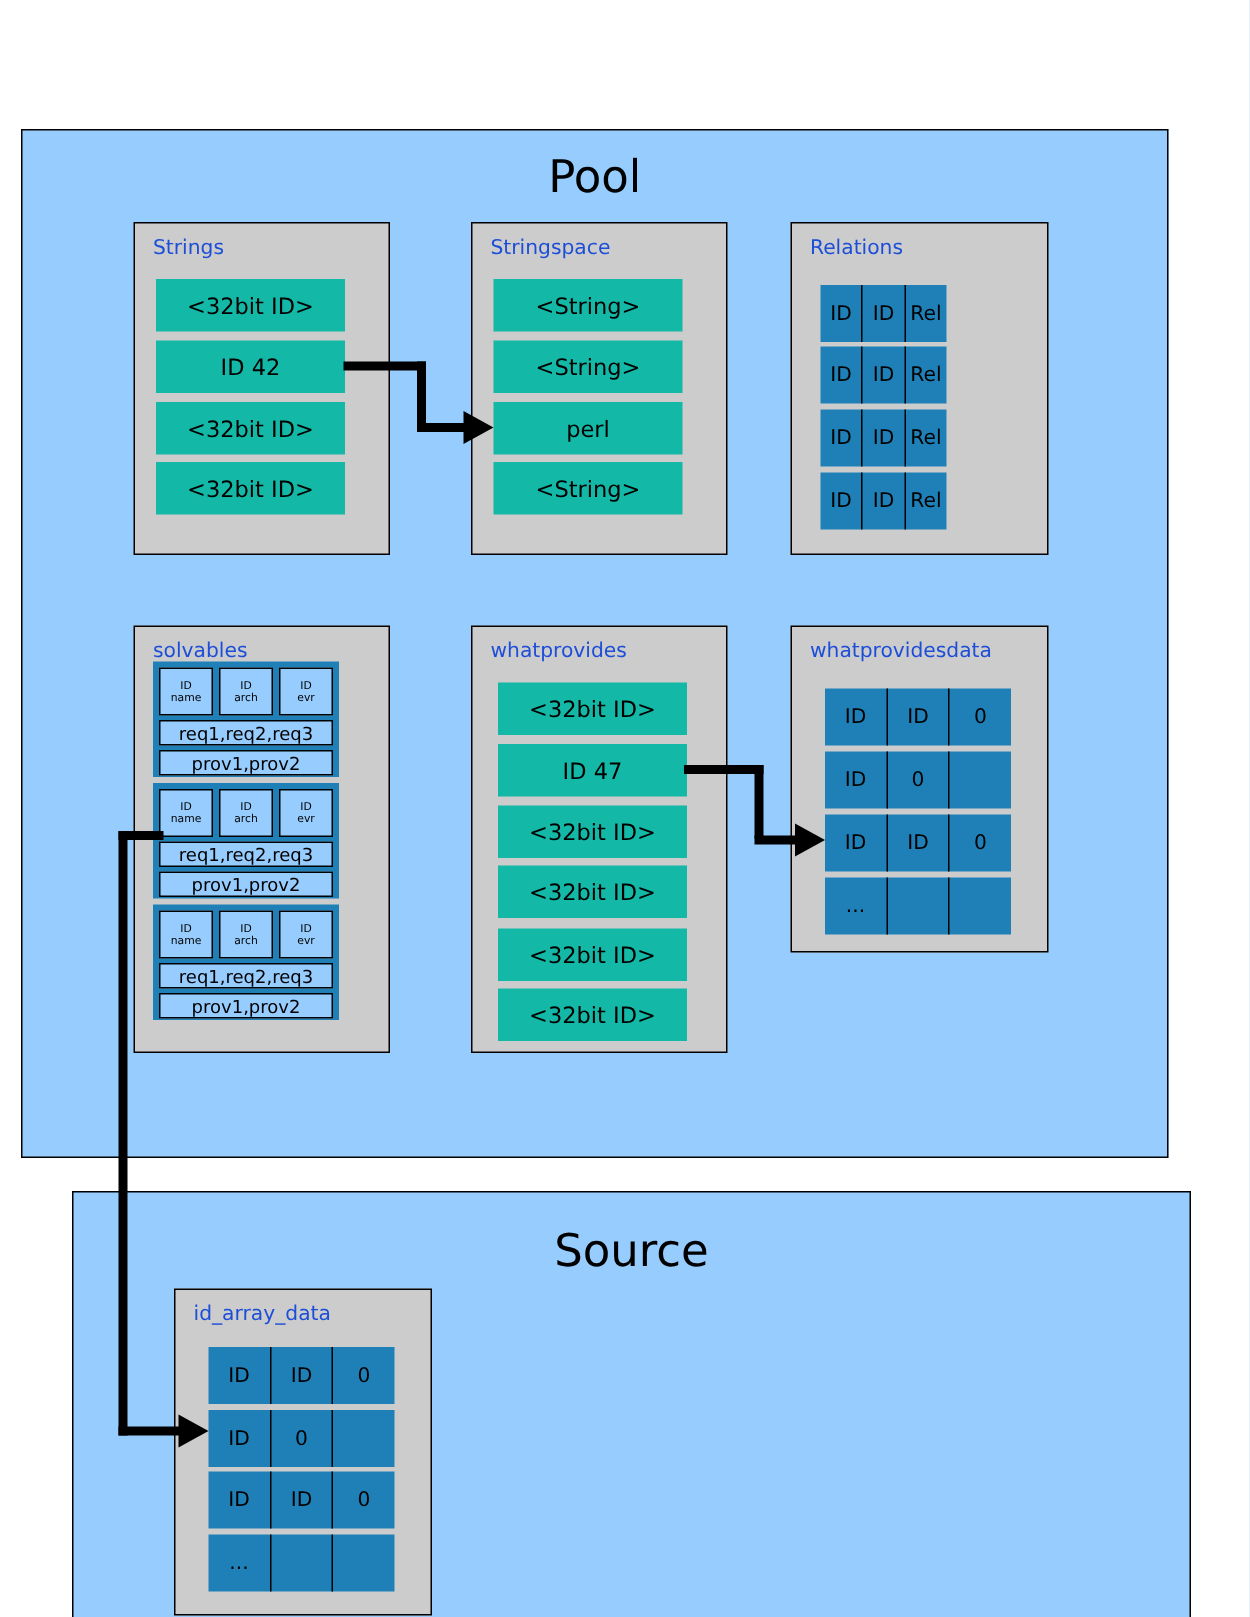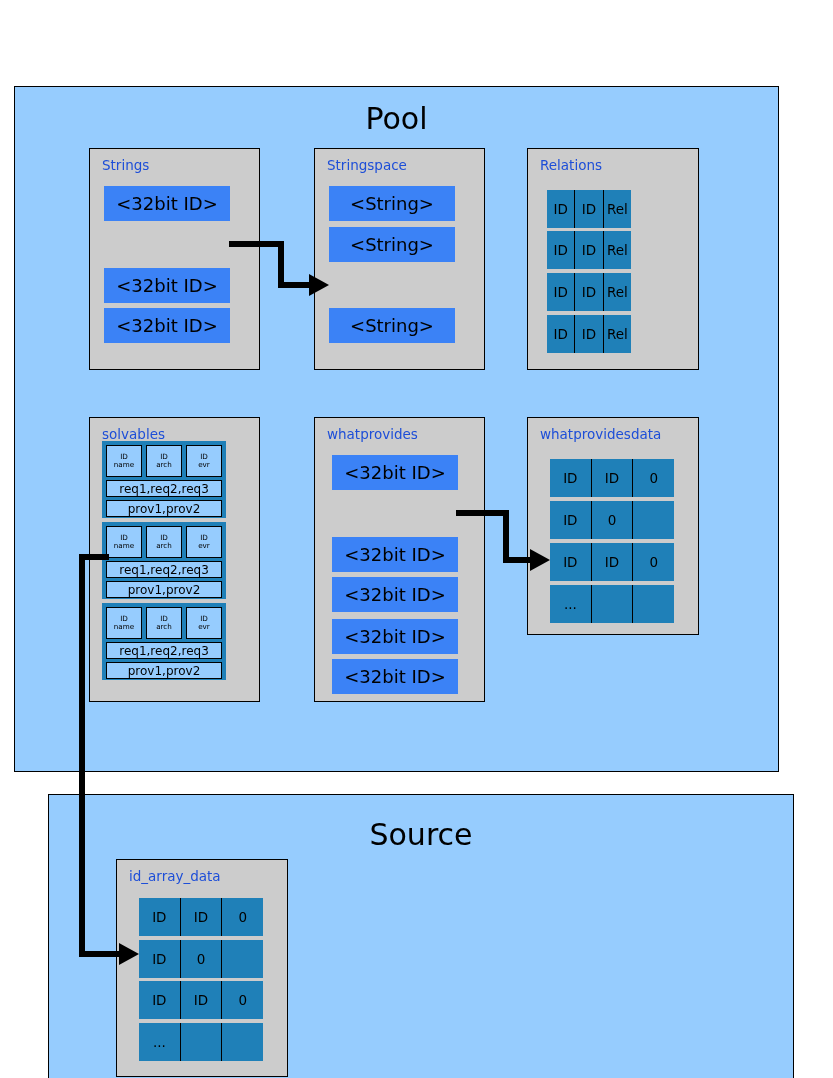--- a/index.html
+++ b/index.html
@@ -37,24 +37,24 @@
     position:absolute;
     left:12px;top:8px;
     font-size:13.5px;
     color:#1d4ed8;
     white-space:nowrap;
   }
 
   
   .bcell{
     position:absolute;
-    background:#3b82f6;
+    background:#14b8a6;
     box-sizing:border-box;
     display:flex;align-items:center;justify-content:center;
-    font-size:18px;color:#000;
+    font-size:15px;color:#000;
     white-space:nowrap;
   }
 
   
   .srow{
     position:absolute;
     background:#1f80b8;
     box-sizing:border-box;
     display:flex;
   }
@@ -116,28 +116,30 @@
 <div class="stage">
 
   <div class="panel" style="left:14px;top:42px;width:765px;height:686px;">
     <div class="panel-title" style="top:14px;">Pool</div>
   </div>
 
   <div class="gbox" style="left:89px;top:104px;width:171px;height:222px;">
     <div class="gbox-title">Strings</div>
   </div>
   <div class="bcell" style="left:104px;top:142px;width:126px;height:35px;">&lt;32bit ID&gt;</div>
+  <div class="bcell" style="left:104px;top:183px;width:126px;height:35px;">ID 42</div>
   <div class="bcell" style="left:104px;top:224px;width:126px;height:35px;">&lt;32bit ID&gt;</div>
   <div class="bcell" style="left:104px;top:264px;width:126px;height:35px;">&lt;32bit ID&gt;</div>
 
   <div class="gbox" style="left:314px;top:104px;width:171px;height:222px;">
     <div class="gbox-title">Stringspace</div>
   </div>
   <div class="bcell" style="left:329px;top:142px;width:126px;height:35px;">&lt;String&gt;</div>
   <div class="bcell" style="left:329px;top:183px;width:126px;height:35px;">&lt;String&gt;</div>
+  <div class="bcell" style="left:329px;top:224px;width:126px;height:35px;">perl</div>
   <div class="bcell" style="left:329px;top:264px;width:126px;height:35px;">&lt;String&gt;</div>
 
   <div class="gbox" style="left:527px;top:104px;width:172px;height:222px;">
     <div class="gbox-title">Relations</div>
   </div>
   <div class="srow" style="left:547px;top:146px;width:84px;height:38px;">
     <div class="sc">ID</div>
     <div class="sc">ID</div>
     <div class="sc">Rel</div>
   </div>
@@ -215,20 +217,21 @@
       </div>
     </div>
     <div class="sv-wide">req1,req2,req3</div>
     <div class="sv-wide">prov1,prov2</div>
   </div>
 
   <div class="gbox" style="left:314px;top:373px;width:171px;height:285px;">
     <div class="gbox-title">whatprovides</div>
   </div>
   <div class="bcell" style="left:332px;top:411px;width:126px;height:35px;">&lt;32bit ID&gt;</div>
+  <div class="bcell" style="left:332px;top:452px;width:126px;height:35px;">ID 47</div>
   <div class="bcell" style="left:332px;top:493px;width:126px;height:35px;">&lt;32bit ID&gt;</div>
   <div class="bcell" style="left:332px;top:533px;width:126px;height:35px;">&lt;32bit ID&gt;</div>
   <div class="bcell" style="left:332px;top:575px;width:126px;height:35px;">&lt;32bit ID&gt;</div>
   <div class="bcell" style="left:332px;top:615px;width:126px;height:35px;">&lt;32bit ID&gt;</div>
 
   <div class="gbox" style="left:527px;top:373px;width:172px;height:218px;">
     <div class="gbox-title">whatprovidesdata</div>
   </div>
   <div class="srow" style="left:550px;top:415px;width:124px;height:38px;">
     <div class="sc">ID</div>

